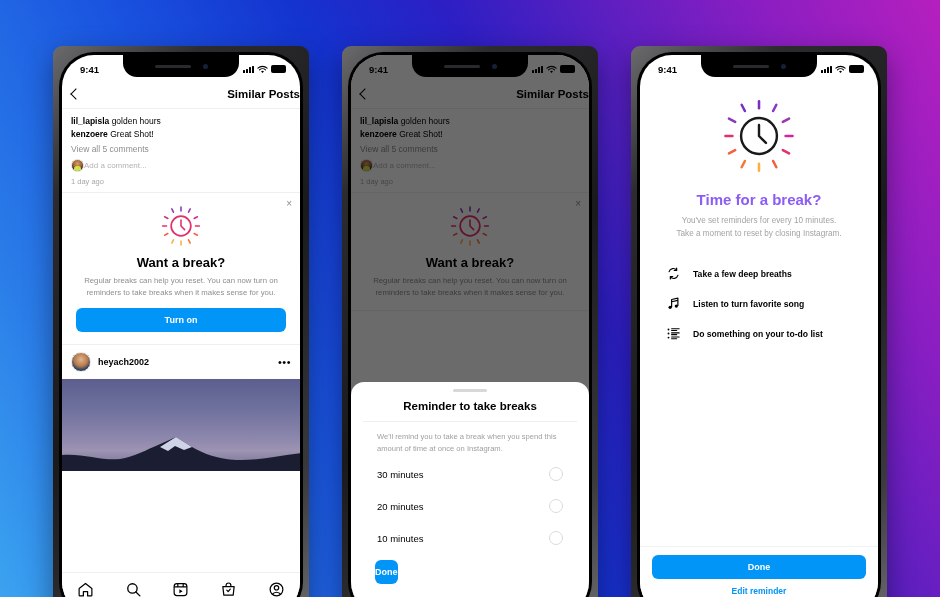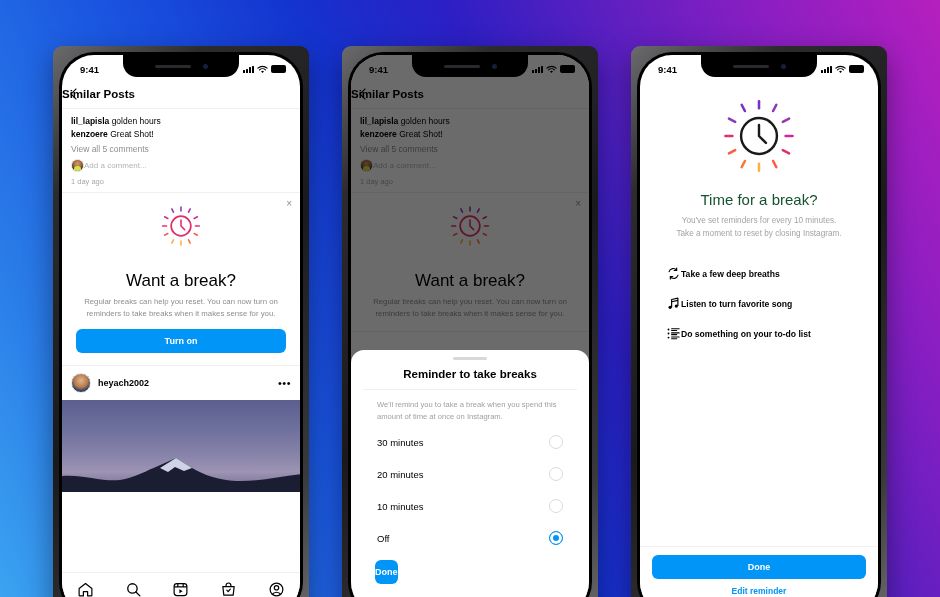--- a/index.html
+++ b/index.html
@@ -76,21 +76,21 @@
   .batt { width: 15px; height: 7.5px; border-radius: 2px; background: #000; }
 
   
   .appbar {
     margin-top: 24px; height: 30px;
     display: flex; align-items: center;
     border-bottom: 1px solid #efefef;
     padding: 0 10px; position: relative;
   }
   .appbar .title {
-    position: absolute; left: 0; right: 0; text-align: left;
+    position: absolute; left: 0; right: 0; text-align: right;
     font-size: 11.5px; font-weight: bold; color: #000;
   }
   .chev { width: 8px; height: 8px; border-left: 1.6px solid #000; border-bottom: 1.6px solid #000;
           transform: rotate(45deg); }
 
   .feed { padding: 6px 9px 0 9px; }
   .feed-line { font-size: 8.5px; color: #000; line-height: 1.55; }
   .feed-line b { font-weight: bold; }
   .feed-muted { font-size: 8.5px; color: #8e8e8e; line-height: 1.9; }
   .addrow { display: flex; align-items: center; margin-top: 2px; }
@@ -107,21 +107,21 @@
 
   
   .promo {
     border-top: 1px solid #efefef; border-bottom: 1px solid #efefef;
     padding: 12px 14px 12px; text-align: center; position: relative;
   }
   .promo .closex {
     position: absolute; right: 8px; top: 6px;
     font-size: 10px; color: #8e8e8e; line-height: 1; cursor: pointer;
   }
-  .promo h3 { font-size: 17px; font-weight: normal; color: #000; margin-top: 20px; }
+  .promo h3 { font-size: 13px; font-weight: bold; color: #000; margin-top: 4px; }
   .promo p { font-size: 7.8px; color: #8e8e8e; line-height: 1.45; margin-top: 5px; padding: 0 4px; }
   .btn-blue {
     display: block; width: 100%; border: 0; border-radius: 6px;
     background: #0095f6; color: #fff; font-weight: bold;
     font-size: 9px; padding: 7px 0; margin-top: 10px; cursor: pointer;
     font-family: inherit;
   }
   .btn-link {
     display: block; width: 100%; background: none; border: 0;
     color: #0095f6; font-weight: bold; font-size: 8.5px;
@@ -180,24 +180,24 @@
   .radio { width: 14px; height: 14px; border-radius: 50%; border: 1.3px solid #dbdbdb; }
   .radio.on {
     border-color: #0095f6; background: #0095f6;
     box-shadow: inset 0 0 0 3px #fff, inset 0 0 0 7px #0095f6;
   }
   .sheet .btn-blue { width: auto; margin: 6px 12px 0; }
   .sheet-foot { height: 30px; }
 
   
   .p3 { padding: 44px 18px 0; text-align: center; }
-  .p3 h2 { font-size: 15px; font-weight: normal; color: #14532d; margin-top: 14px; }
+  .p3 h2 { font-size: 15px; font-weight: bold; color: #8b5cf6; margin-top: 14px; }
   .p3 p  { font-size: 8.2px; color: #a3a3a3; line-height: 1.55; margin-top: 7px; }
   .tips { margin-top: 26px; text-align: left; padding-left: 8px; }
-  .tip { display: flex; align-items: center; gap: 0; margin-bottom: 15px; }
+  .tip { display: flex; align-items: center; gap: 12px; margin-bottom: 15px; }
   .tip span.t { font-size: 8.6px; font-weight: bold; color: #000; }
   .p3foot {
     position: absolute; left: 0; right: 0; bottom: 0;
     padding: 8px 12px 16px; background: #fff; border-top: 1px solid #f2f2f2;
   }
   .p3foot .btn-blue { margin-top: 0; }
 </style>
 </head>
 <body>
 
@@ -404,24 +404,20 @@
         <span>30 minutes</span>
         <span class="radio"></span>
       </div>
       <div class="optrow">
         <span>20 minutes</span>
         <span class="radio"></span>
       </div>
       <div class="optrow">
         <span>10 minutes</span>
         <span class="radio"></span>
-      </div>
-      <div class="optrow">
-        <span>Off</span>
-        <span class="radio on"></span>
       </div>
 
       <button class="btn-blue">Done</button>
       <div class="sheet-foot"></div>
     </div>
     <div class="homebar"></div>
 
   </div>
  </div>
 </div>

